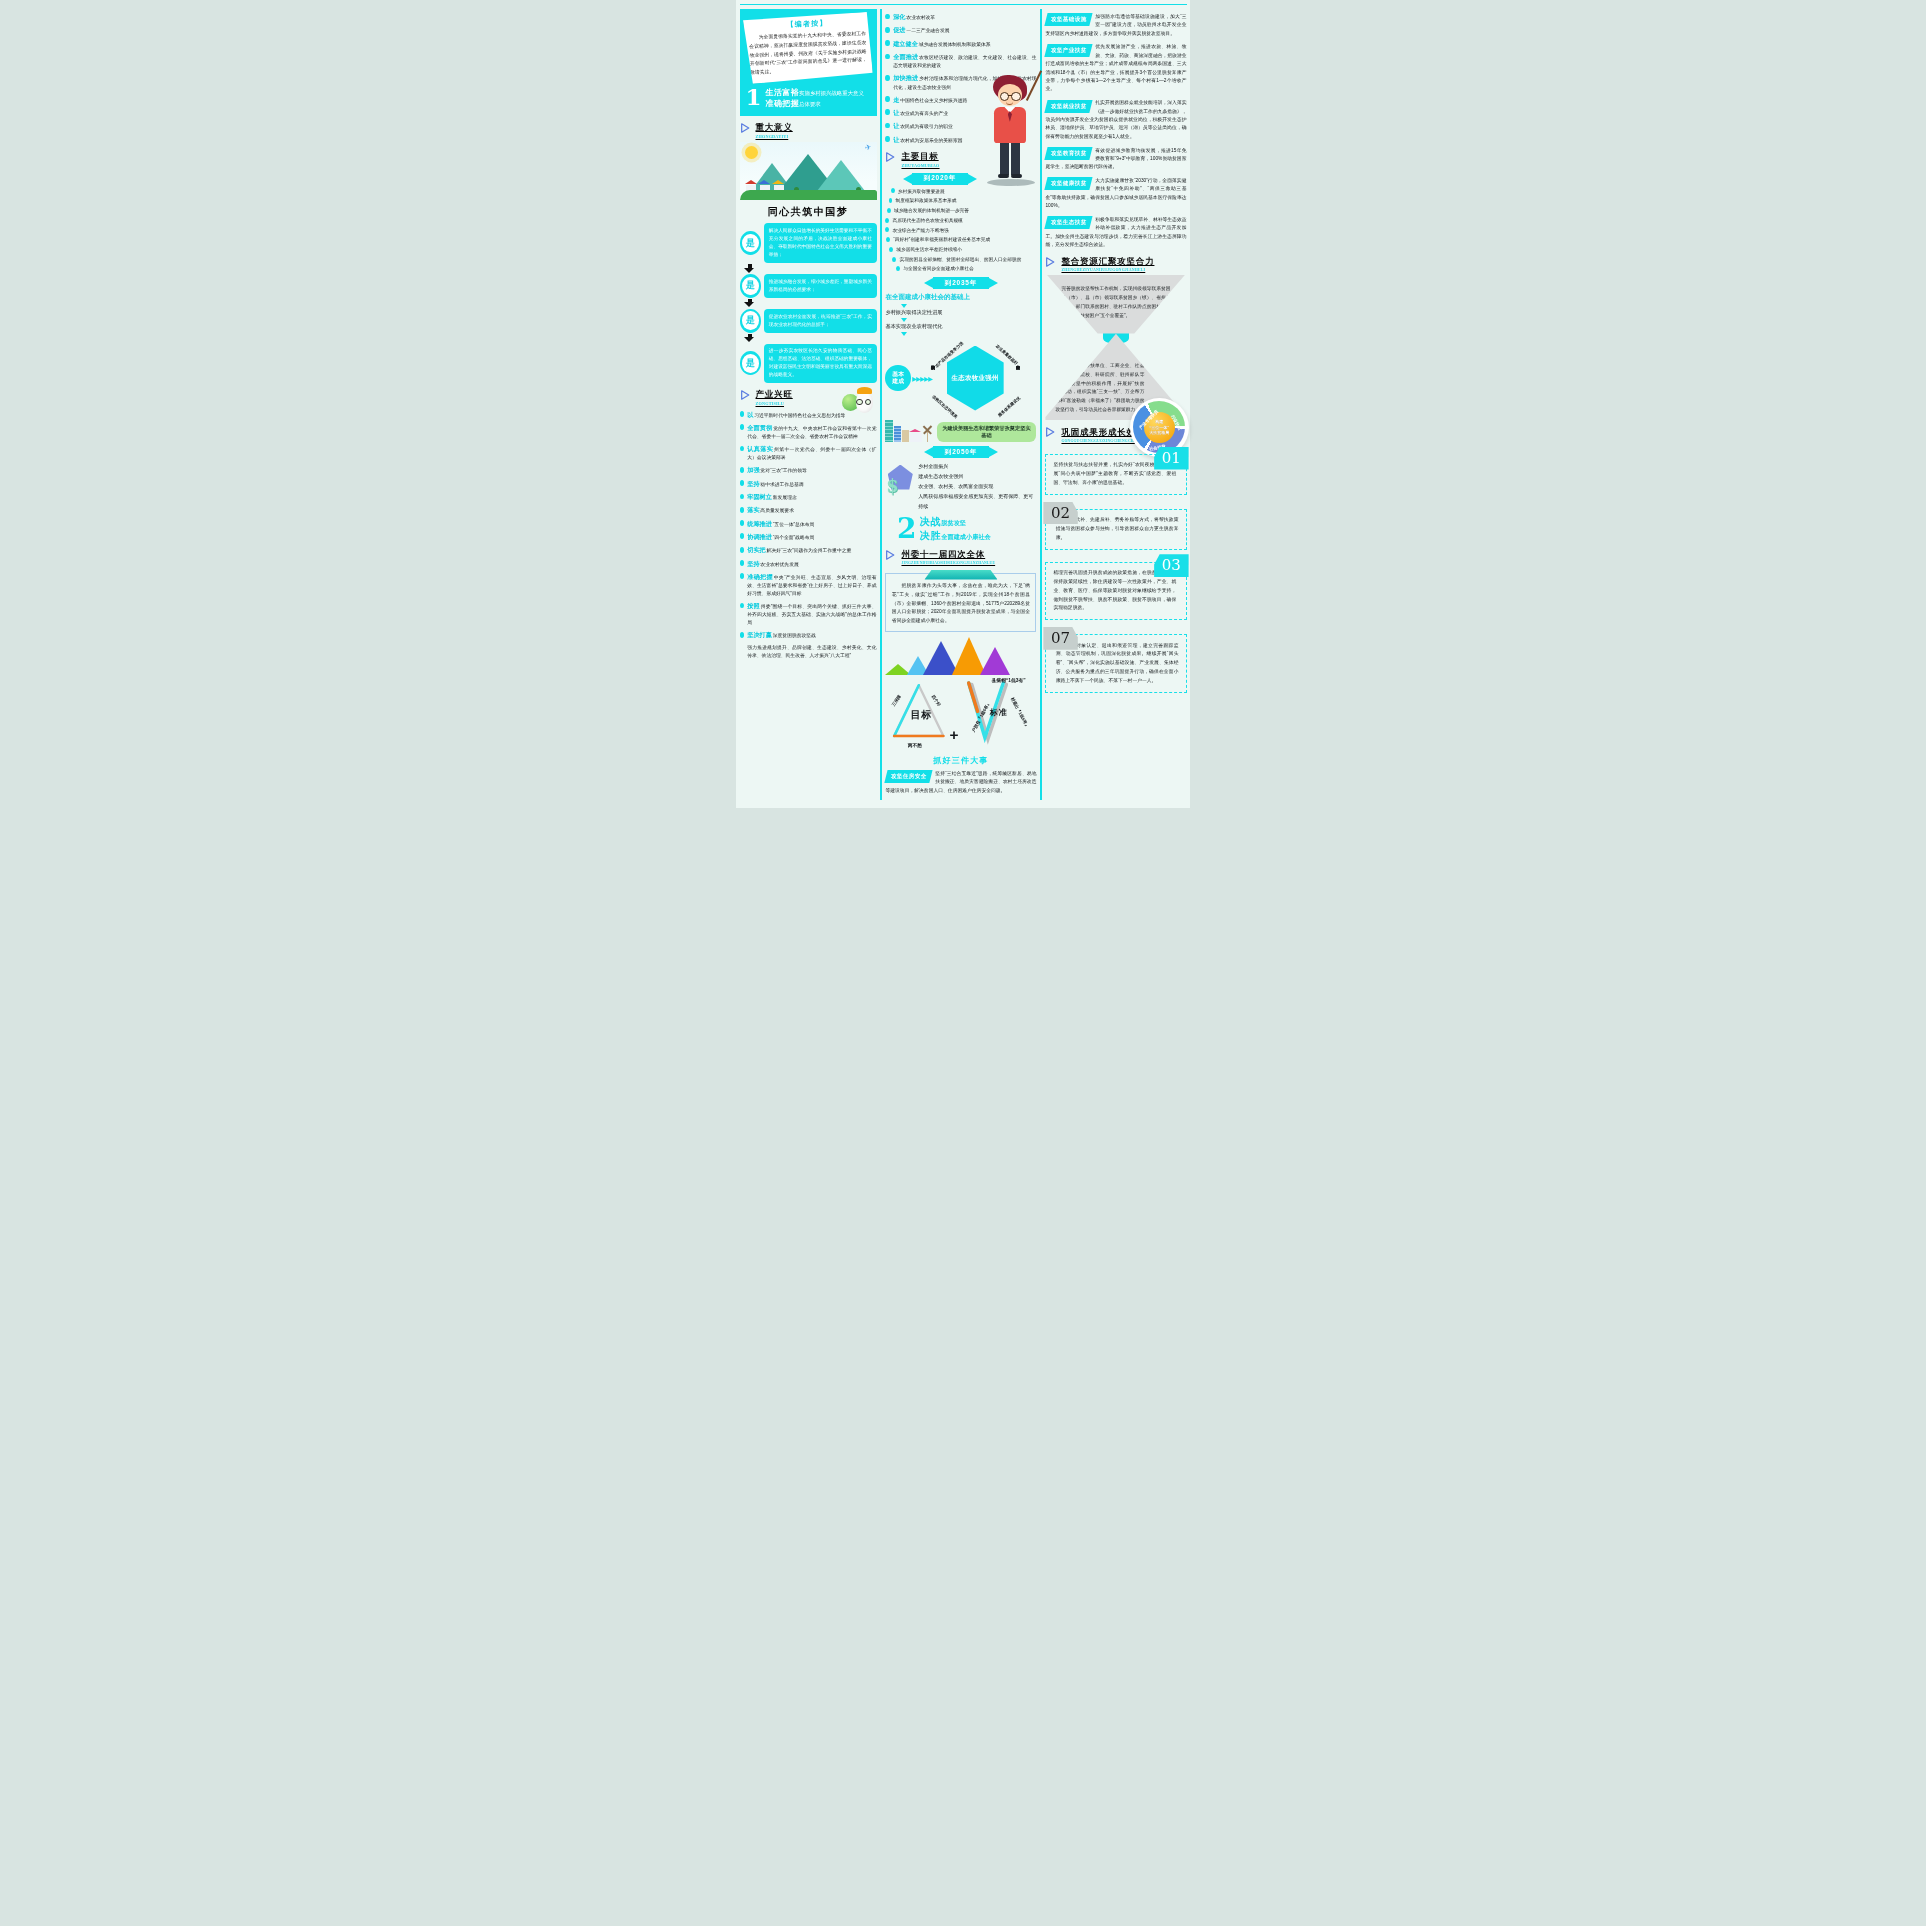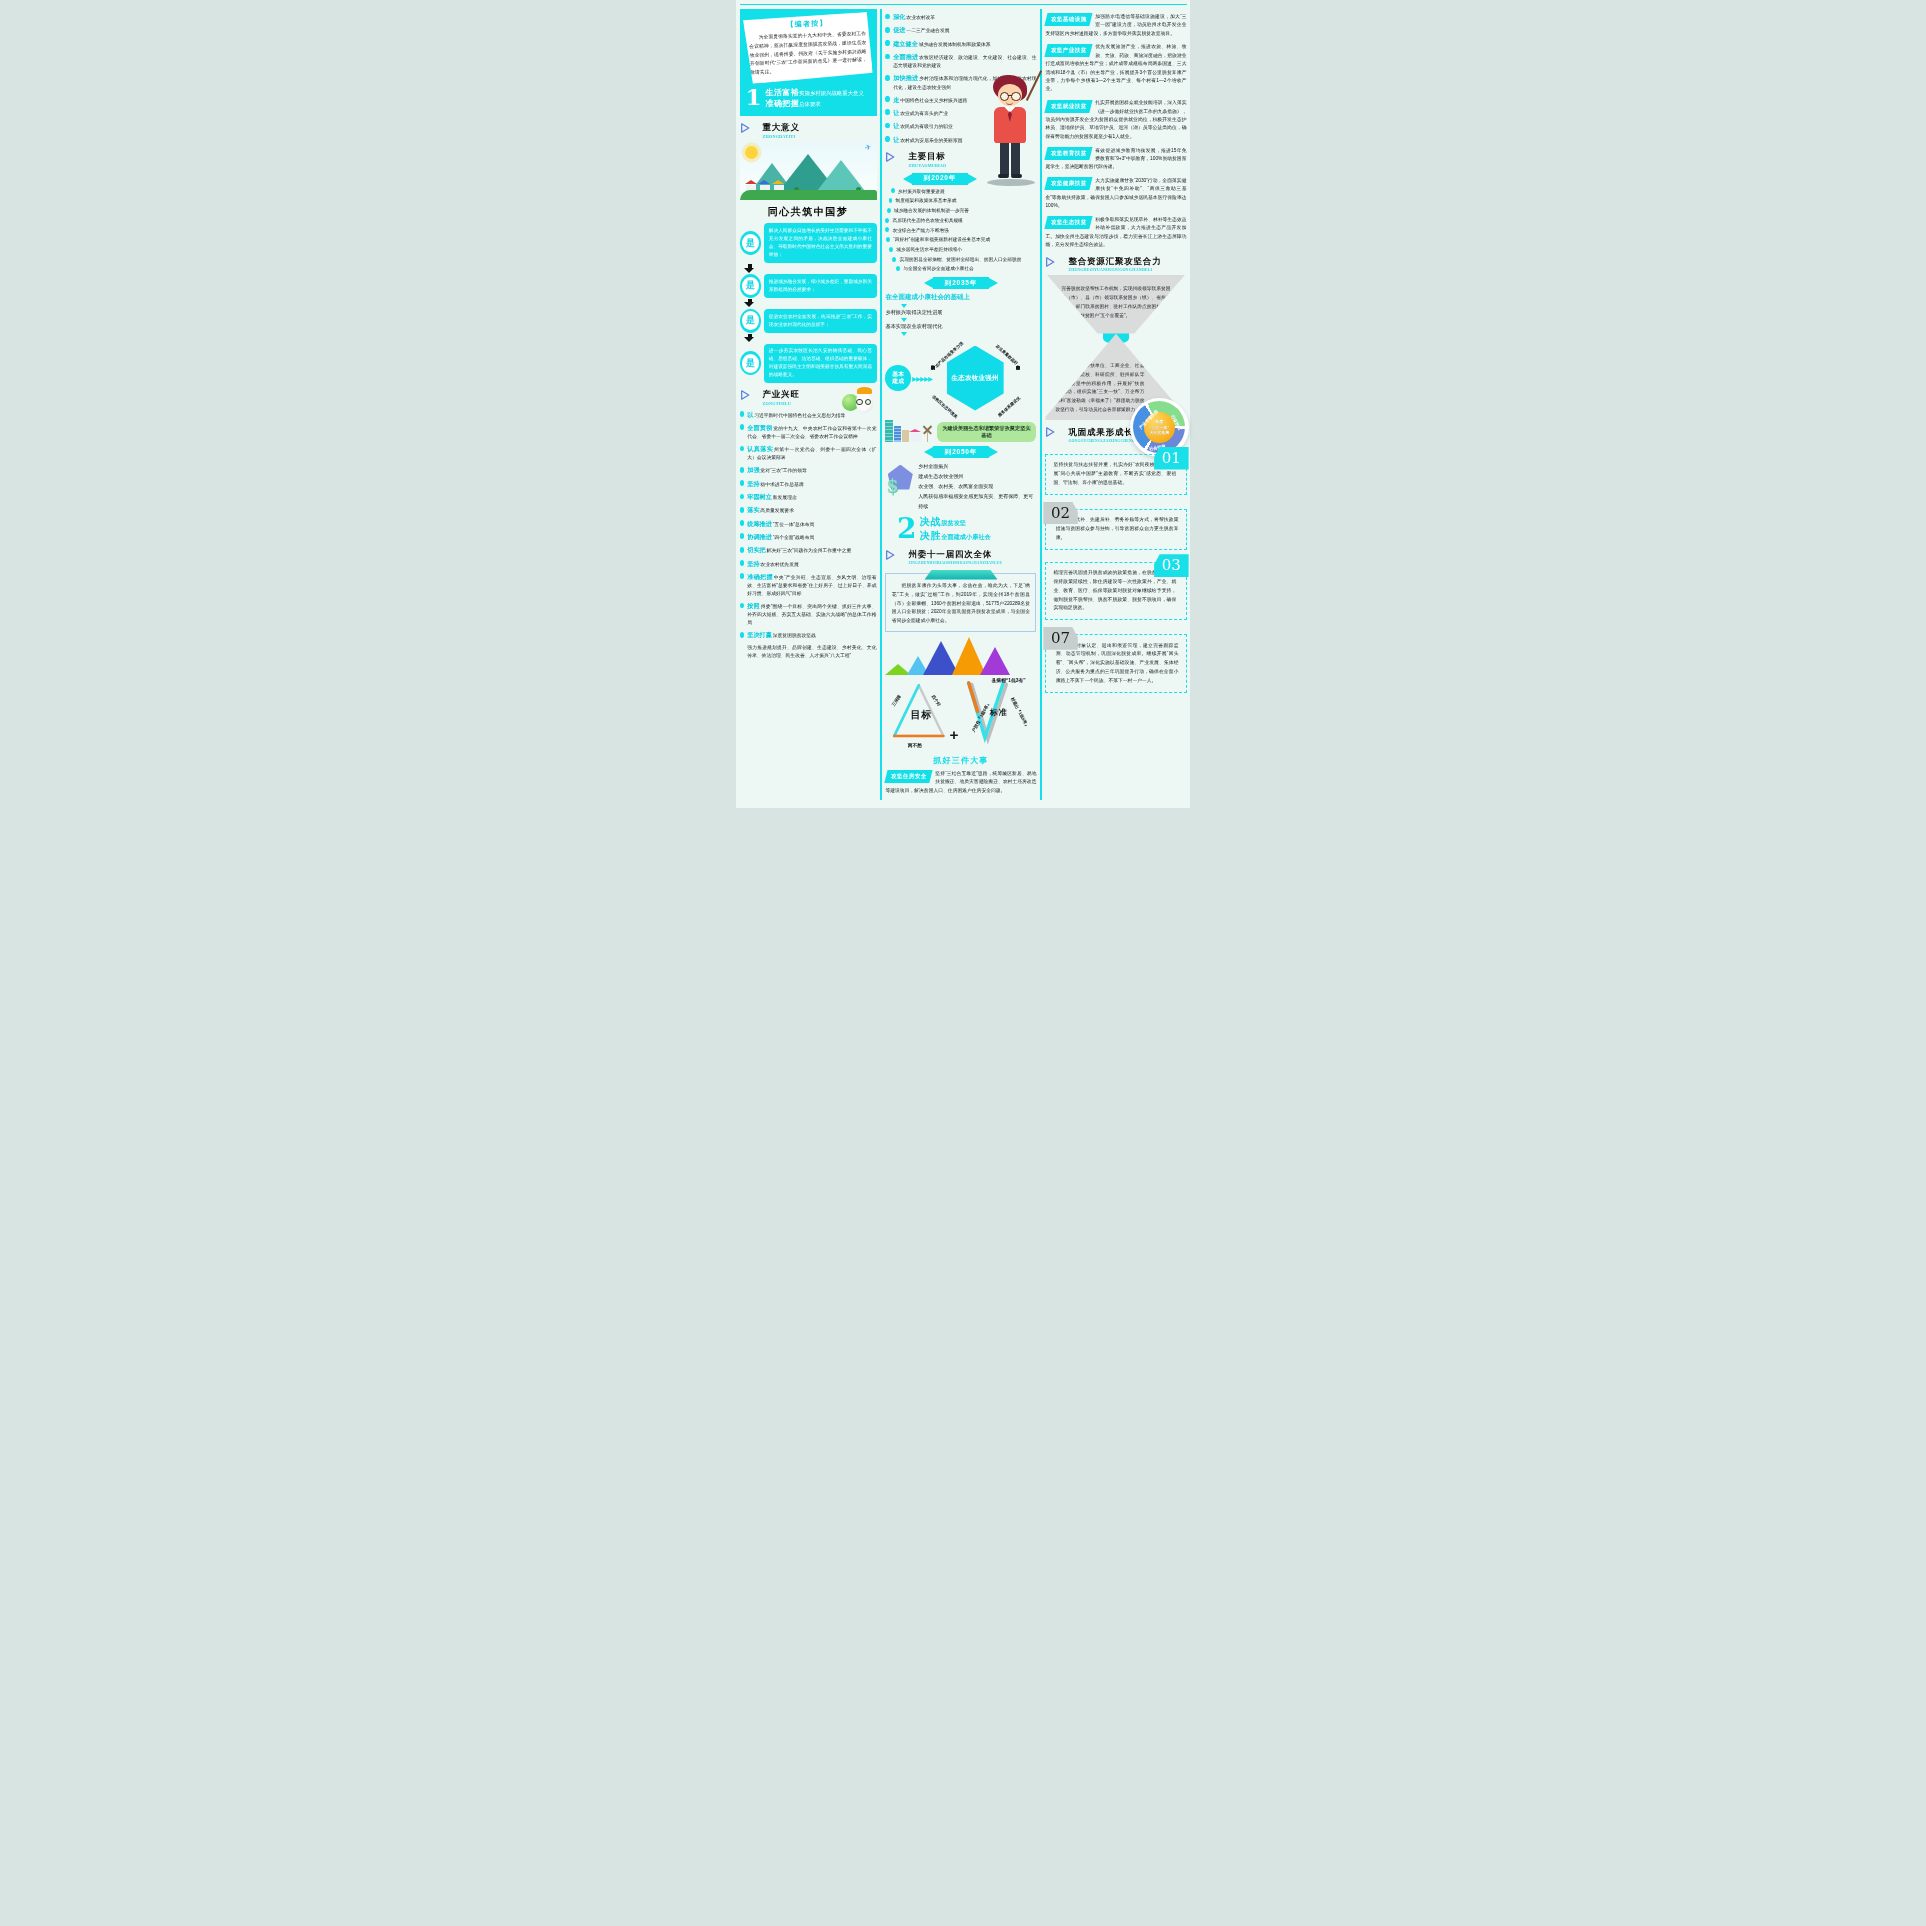--- a/index.html
+++ b/index.html
@@ -14,21 +14,21 @@
   .doc-line{display:flex;align-items:baseline;gap:2.3px;border-top:0.8px solid #14dfe8;padding-top:1.5px;}
   .doc-title{font-size:6.5px;font-weight:bold;color:#111;letter-spacing:0.8px;}
   .doc-suffix{font-size:4.6px;color:#111;}
   .main-title{color:#e72b1e;font-size:12.7px;font-weight:bold;letter-spacing:0.4px;margin-top:1.5px;white-space:nowrap;}
   .hdr-rule{height:1.2px;background:#14dfe8;margin:0.8px 0 3.9px;}
   
   .grid{display:grid;grid-template-columns:137px 1.2px 151px 1.2px 1fr;column-gap:3.9px;}
   .vline{background:#14dfe8;width:1.2px;}
   .col{position:relative;min-width:0;}
   
-  .sechead{display:flex;align-items:flex-start;gap:13px;margin:6.2px 0 3.1px;}
+  .sechead{display:flex;align-items:flex-start;gap:6px;margin:6.2px 0 3.1px;text-decoration:underline;}
   .play{flex:none;margin-top:0.8px;}
   .sh-txt{display:flex;flex-direction:column;}
   .sectitle{font-size:8.5px;font-weight:bold;color:#0c0c0c;letter-spacing:0.8px;}
   .secsub{font-size:4.2px;font-weight:bold;color:#1ed4e4;letter-spacing:0.2px;font-family:"Liberation Serif","DejaVu Serif",serif;}
   
   .kwi{display:flex;gap:3.5px;margin:3.1px 0;align-items:flex-start;}
   .dot{width:4.2px;height:5.8px;border-radius:50%;background:#12dfe8;flex:none;margin-top:1.5px;}
   .kwi p{margin:0;font-size:4.8px;line-height:1.65;color:#14181b;text-align:justify;}
   .kw{color:#00c9dd;font-weight:bold;font-size:6.2px;margin-right:0.8px;}
   .kt{font-size:4.8px;}

